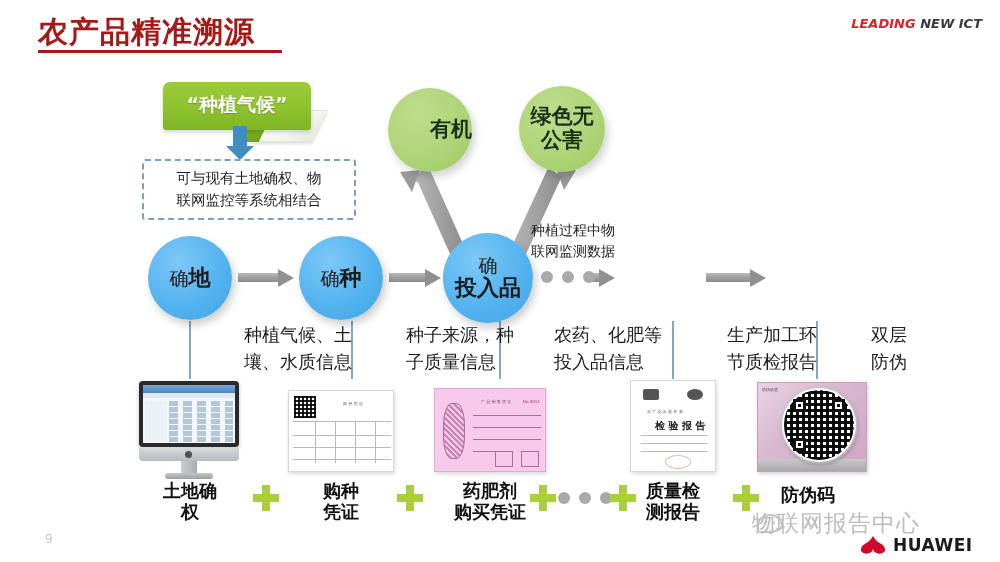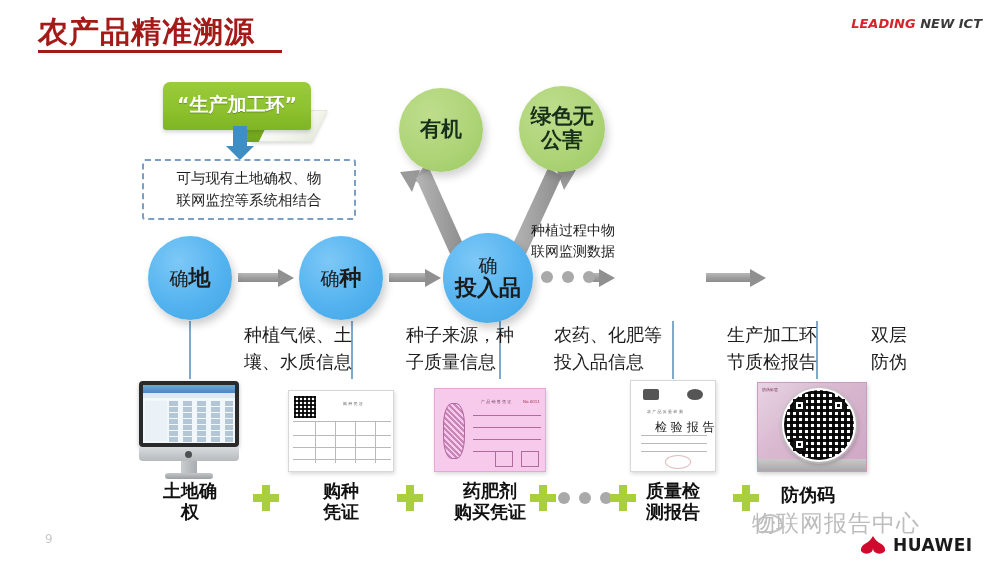--- a/index.html
+++ b/index.html
@@ -318,30 +318,30 @@
   <div class="brand">
     <span class="lead">LEADING</span>
     <span class="ict">NEW ICT</span>
   </div>
 
   <div class="pagenum">9</div>
 
   <div class="ribbon-fold"></div>
   <div class="ribbon-fold2"></div>
   <div class="ribbon">
-    <div class="ribbon-text">“生产加工环”</div>
+    <div class="ribbon-text">“种植气候”</div>
   </div>
   <div class="down-arrow"></div>
 
   <div class="note-box">
     <div class="note-text">可与现有土地确权、物
 联网监控等系统相结合</div>
   </div>
 
-  <div class="circle c-green" style="left:399px; top:88px; width:84px; height:84px;">
+  <div class="circle c-green" style="left:388px; top:88px; width:84px; height:84px;align-items:flex-end;">
     <div class="lbl-1 lbl-stack">有机</div>
   </div>
 
   <div class="circle c-green" style="left:519px; top:86px; width:86px; height:86px;">
     <div class="lbl-1 lbl-stack">绿色无
 公害</div>
   </div>
 
   <svg class="diag-arrow" style="left:398px; top:150px;" width="80" height="120">
     <defs>
@@ -496,21 +496,21 @@
       <i></i>
       <i></i>
   </div>
 
   <div class="plus" style="left: 610px; top: 485px; --c: #a9cf3d;"></div>
 
   <div class="doc" style="left:630px; top:380px; width:86px; height:92px;">
     <div style="position:absolute;left:12px;top:8px;width:16px;height:11px;background:#555;border-radius:2px;"></div>
     <div style="position:absolute;left:56px;top:8px;width:16px;height:11px;background:#555;border-radius:50%;"></div>
     <div class="tinytext" style="left:16px;top:28px;">农 产 品 质 量 检 测</div>
-    <div class="tinytext" style="left:24px;top:38px;font-size:12px;font-weight:normal;color:#222;">检 验 报 告</div>
+    <div class="tinytext" style="left:24px;top:38px;font-size:10px;font-weight:bold;color:#222;">检 验 报 告</div>
     <div class="line-row" style="left:10px; top:54px; width:66px;"></div>
     <div class="line-row" style="left:10px; top:62px; width:66px;"></div>
     <div class="line-row" style="left:10px; top:70px; width:66px;"></div>
     <div style="position:absolute;left:34px;top:74px;width:26px;height:14px;border:1px solid #c98b8b;border-radius:50%;opacity:.6;"></div>
   </div>
   <div class="art-label" style="left:617px; top:480px; width:112px;">质量检
 测报告</div>
 
   <div class="plus" style="left: 733px; top: 485px; --c: #a9cf3d;"></div>
 

